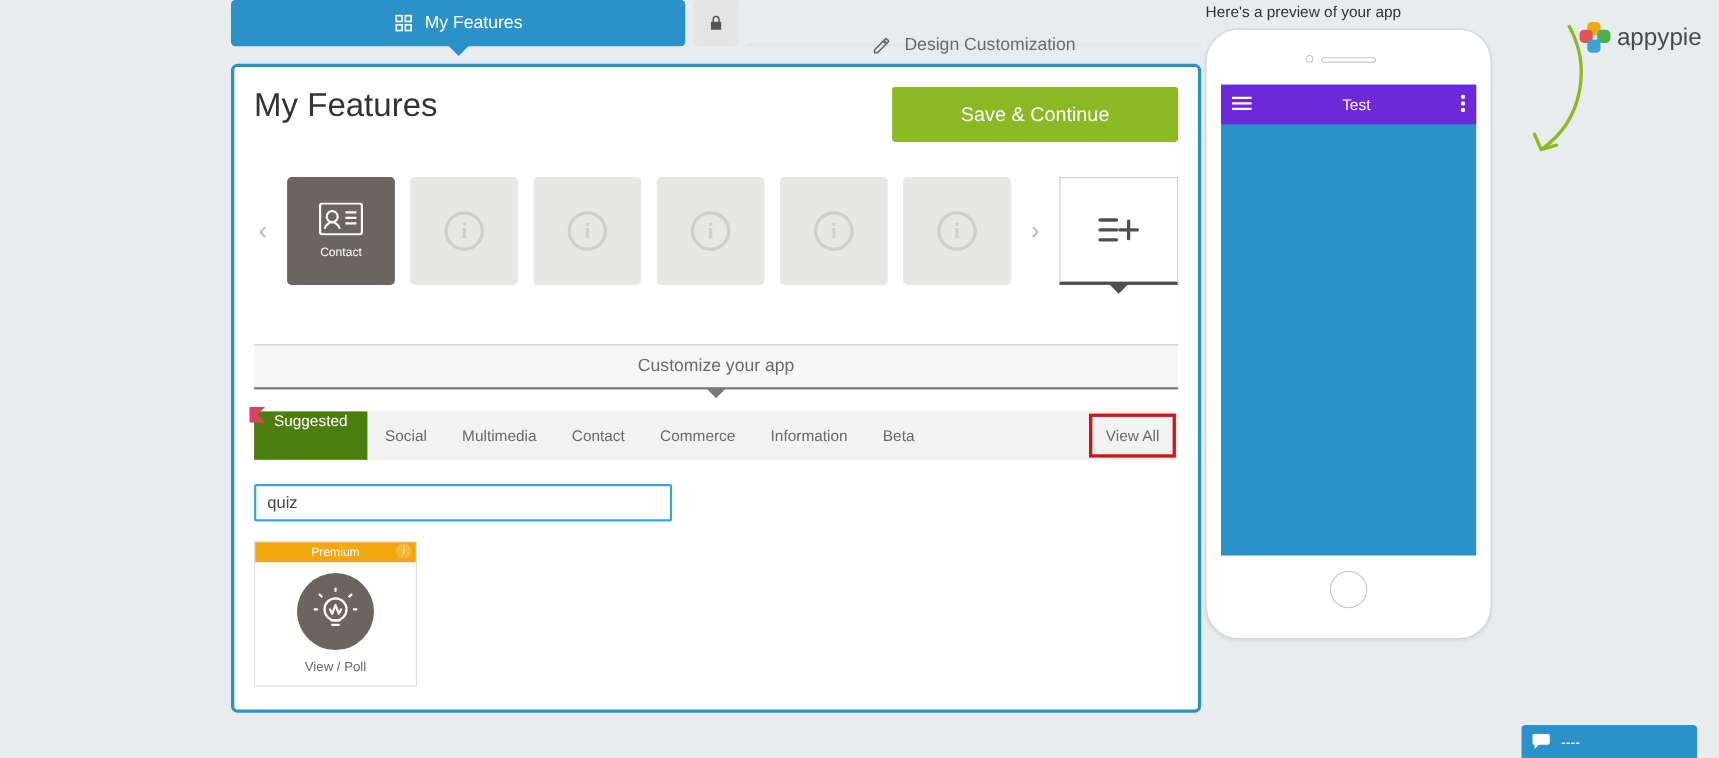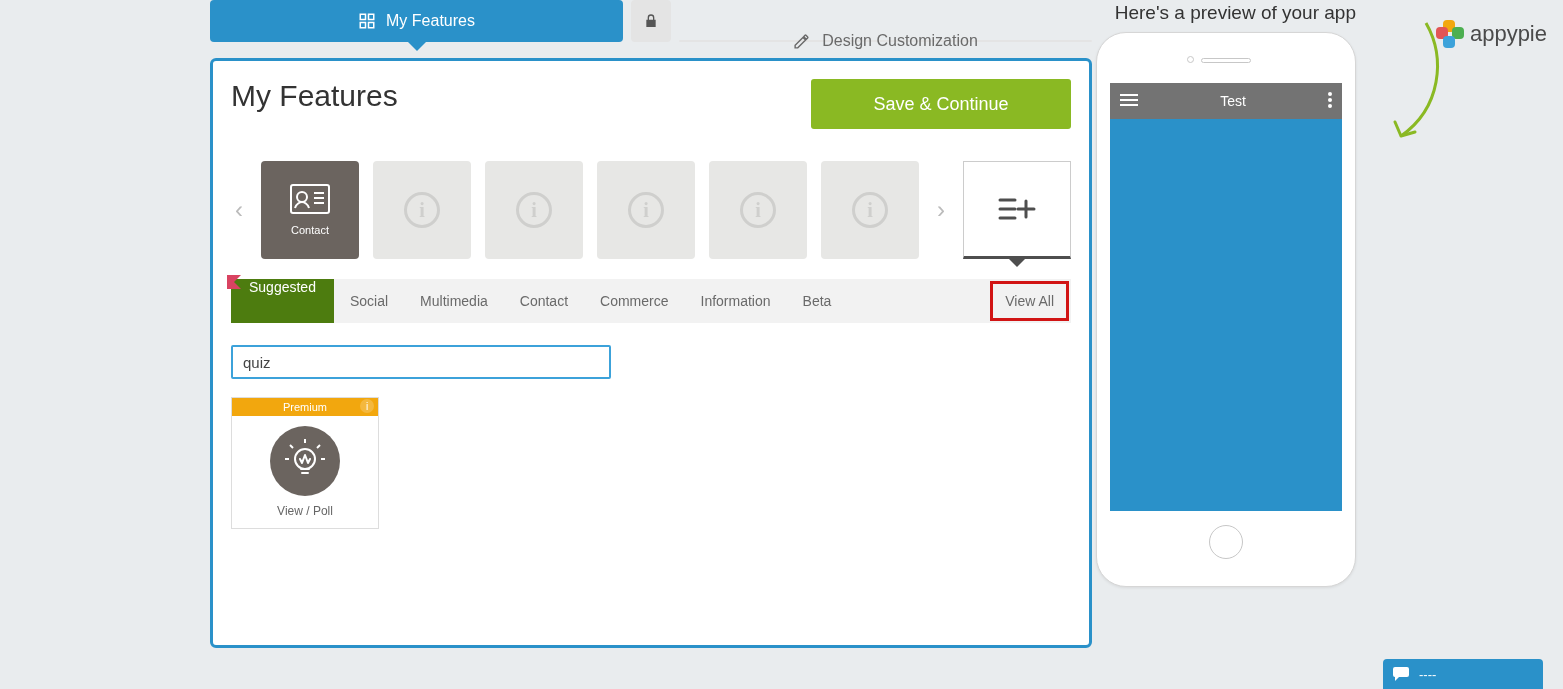--- a/index.html
+++ b/index.html
@@ -157,33 +157,33 @@
     margin-top:18px;width:148px;border:1px solid #ddd;background:#fff;
   }
   .fcard-head{background:#f2a70e;color:#fff;font-size:11px;display:flex;justify-content:center;align-items:center;height:18px;position:relative;}
   .fcard-head .info{position:absolute;right:4px;top:1px;width:14px;height:14px;border-radius:50%;background:#fff3;display:flex;align-items:center;justify-content:center;font-size:10px;}
   .fcard-body{display:flex;flex-direction:column;align-items:center;padding:10px 0;}
   .bulb-c{width:70px;height:70px;border-radius:50%;background:#6b645f;display:flex;align-items:center;justify-content:center;}
   .fcard-label{font-size:12px;color:#666;margin-top:8px;}
 
   
   .right-col{width:290px;padding-top:2px;position:relative;}
-  .preview-title{text-align:right;font-size:19px;color:#333;margin-bottom:8px;}
+  .preview-title{text-align:left;font-size:14px;color:#333;margin-bottom:8px;}
   .phone{
     width:260px;height:555px;background:#fff;border:1px solid #d6d6d6;border-radius:30px;
     margin:0 auto;position:relative;
     box-shadow:0 1px 3px rgba(0,0,0,0.08);
     display:flex;flex-direction:column;align-items:center;
   }
   .speaker{width:50px;height:5px;border:1px solid #c7c7c7;border-radius:3px;margin-top:25px;}
   .cam{width:7px;height:7px;border:1px solid #c7c7c7;border-radius:50%;position:absolute;top:23px;left:90px;}
   .screen{
     margin-top:20px;width:232px;height:428px;background:#2a91c9;position:relative;
   }
-  .appbar{height:36px;background:#737373;color:#fff;display:flex;align-items:center;justify-content:space-between;padding:0 10px;font-size:14px;}
+  .appbar{height:36px;background:#6d28d9;color:#fff;display:flex;align-items:center;justify-content:space-between;padding:0 10px;font-size:14px;}
   .home-btn{width:34px;height:34px;border:1px solid #c7c7c7;border-radius:50%;margin-top:14px;}
 
   
   .logo{position:absolute;top:20px;right:16px;display:flex;align-items:center;gap:6px;color:#4a4a4a;font-size:22px;}
   .logo-sym{position:relative;width:28px;height:28px;}
   .pet{position:absolute;width:12px;height:12px;border-radius:4px;}
   .p1{background:#f2a70e;top:0;left:7px;}
   .p2{background:#4caf50;top:7px;right:0;}
   .p3{background:#e25555;top:7px;left:0;}
   .p4{background:#3ca2da;bottom:0;left:7px;}
@@ -269,20 +269,21 @@
           <svg class="icon-svg" width="40" height="28" viewBox="0 0 40 28" fill="none" stroke="#4e4e4e" stroke-width="3" stroke-linecap="round">
               <line x1="3" y1="5" x2="18" y2="5"></line>
               <line x1="3" y1="14" x2="18" y2="14"></line>
               <line x1="3" y1="23" x2="18" y2="23"></line>
               <line x1="29" y1="6" x2="29" y2="22"></line>
               <line x1="21" y1="14" x2="37" y2="14"></line>
             </svg>
         </div>
       </div>
 
+      <div class="cust-strip">Customize your app</div>
 
       <div class="cat-bar">
         <div class="cat-sugg">
           <div class="ribbon"></div>
             <div class="ribbon2"></div>
           <span>Suggested</span>
         </div>
         <div class="cat-link">Social</div>
         <div class="cat-link">Multimedia</div>
         <div class="cat-link">Contact</div>

